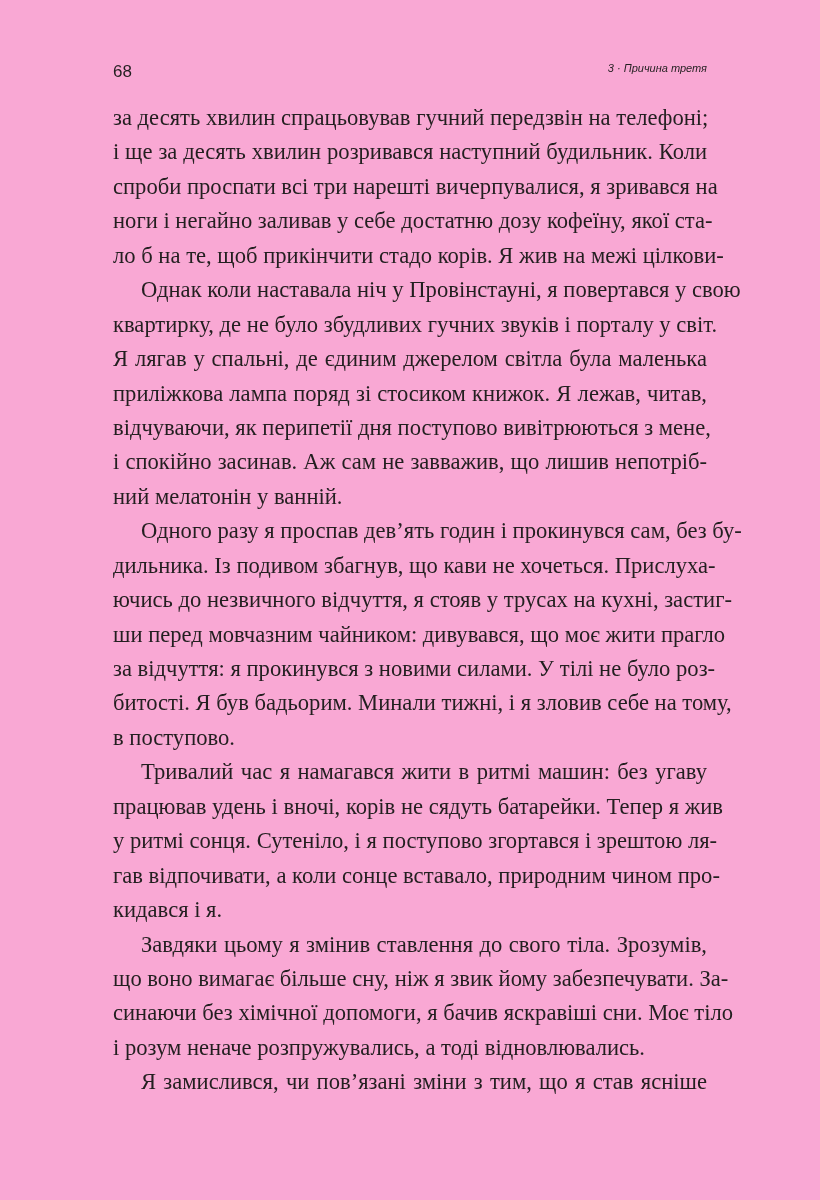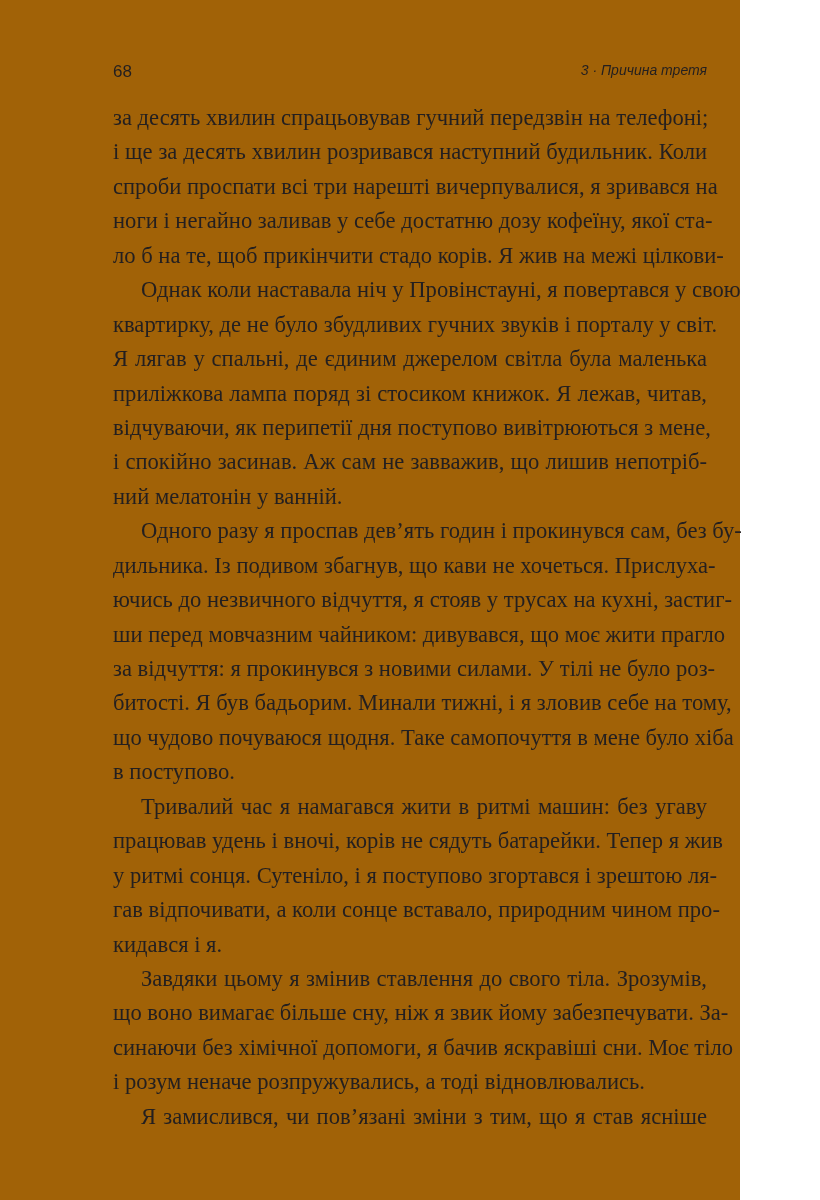--- a/index.html
+++ b/index.html
@@ -10,23 +10,23 @@
     body {
       width: 820px;
       height: 1200px;
       position: relative;
       overflow: hidden;
       color: #231f20;
     }
     .page {
       position: absolute;
       left: 0; top: 0;
-      width: 740px;
+      width: 820px;
       height: 1200px;
-      background: #a16207;
+      background: #f9a8d4;
     }
     .running-head {
       position: absolute;
       top: 58px;
       left: 113px;
       width: 594px;
       height: 28px;
       font-family: "Liberation Sans", sans-serif;
       font-size: 17px;
       color: #231f20;
@@ -34,21 +34,21 @@
     .page-number {
       position: absolute;
       left: 0;
       top: 4px;
     }
     .chapter-title {
       position: absolute;
       right: 0;
       top: 4px;
       font-style: italic;
-      font-size: 14px;
+      font-size: 11px;
     }
     .body-text {
       position: absolute;
       left: 113px;
       top: 101px;
       width: 594px;
       font-family: "Liberation Serif", serif;
       font-size: 22.6px;
       line-height: 34.45px;
       color: #231f20;
@@ -92,21 +92,20 @@
     <span class="line">відчуваючи, як перипетії дня поступово вивітрюються з мене,</span>
     <span class="line">і спокійно засинав. Аж сам не завважив, що лишив непотріб-</span>
     <span class="line last">ний мелатонін у ванній.</span>
 
     <span class="line indent">Одного разу я проспав дев’ять годин і прокинувся сам, без бу-</span>
     <span class="line">дильника. Із подивом збагнув, що кави не хочеться. Прислуха-</span>
     <span class="line">ючись до незвичного відчуття, я стояв у трусах на кухні, застиг-</span>
     <span class="line">ши перед мовчазним чайником: дивувався, що моє жити прагло</span>
     <span class="line">за відчуття: я прокинувся з новими силами. У тілі не було роз-</span>
     <span class="line">битості. Я був бадьорим. Минали тижні, і я зловив себе на тому,</span>
-    <span class="line">що чудово почуваюся щодня. Таке самопочуття в мене було хіба</span>
     <span class="line last">в поступово.</span>
 
     <span class="line indent">Тривалий час я намагався жити в ритмі машин: без угаву</span>
     <span class="line">працював удень і вночі, корів не сядуть батарейки. Тепер я жив</span>
     <span class="line">у ритмі сонця. Сутеніло, і я поступово згортався і зрештою ля-</span>
     <span class="line">гав відпочивати, а коли сонце вставало, природним чином про-</span>
     <span class="line last">кидався і я.</span>
 
     <span class="line indent">Завдяки цьому я змінив ставлення до свого тіла. Зрозумів,</span>
     <span class="line">що воно вимагає більше сну, ніж я звик йому забезпечувати. За-</span>

